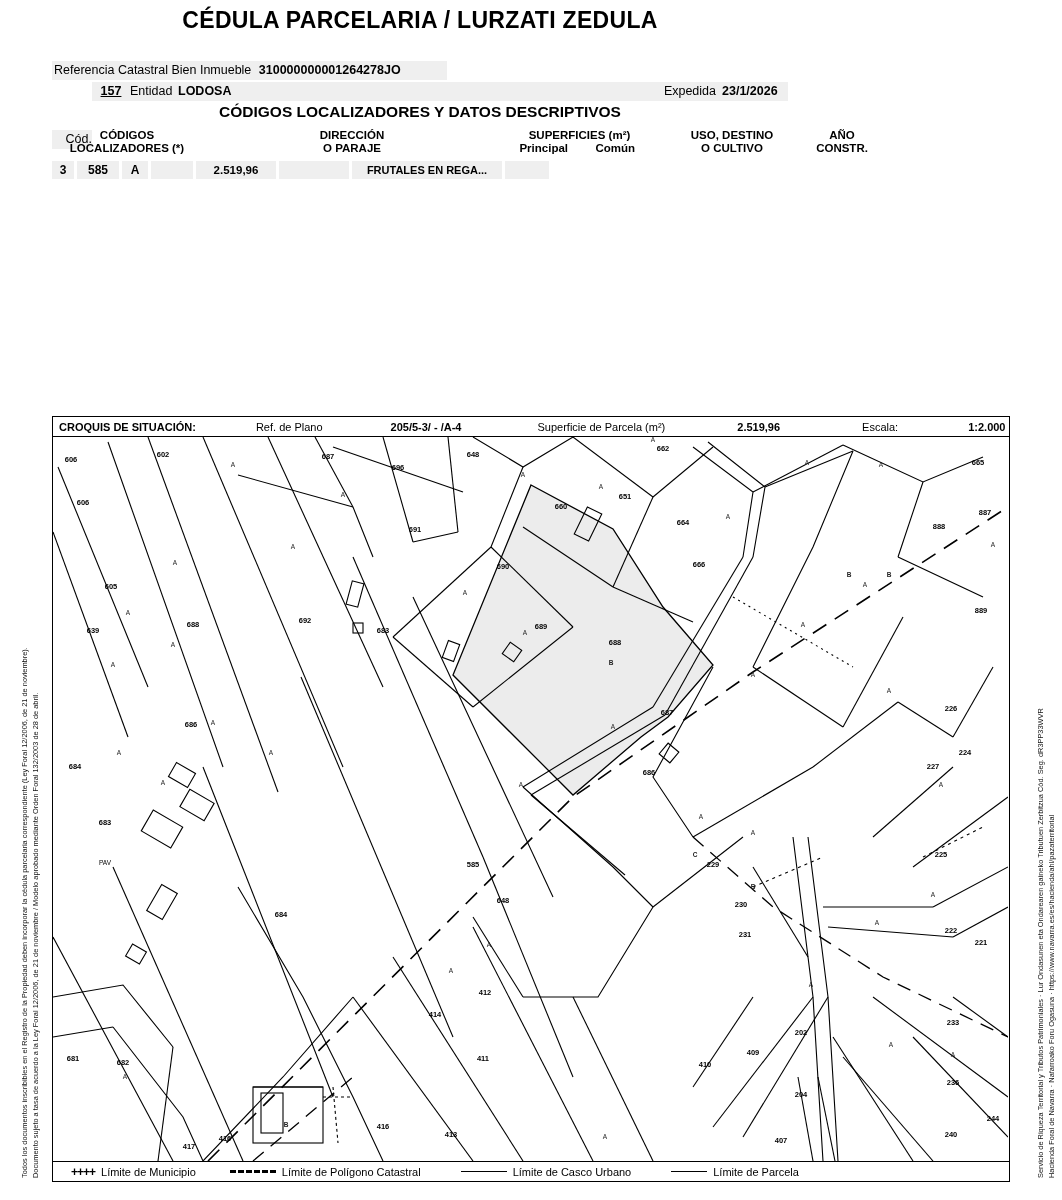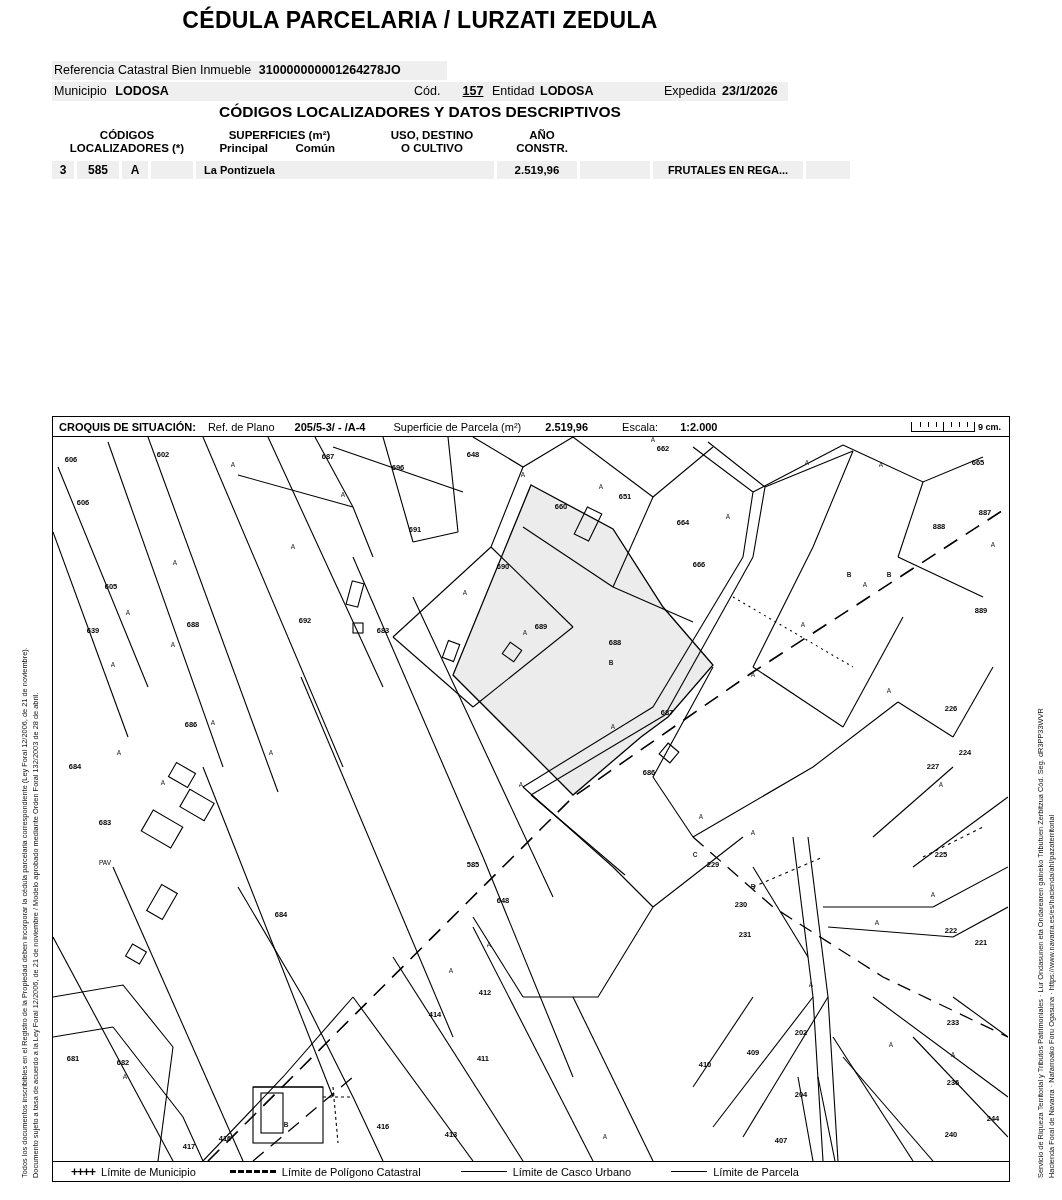--- a/index.html
+++ b/index.html
@@ -94,20 +94,21 @@
     width:958px;height:766px;
     border:1.5px solid #000;
     box-sizing:border-box;
     background:#fff;
   }
   .map-header{
     height:20px;border-bottom:1.5px solid #000;
     display:flex;align-items:center;
     font-size:11px;font-weight:bold;
     box-sizing:border-box;
+    gap:48px;
   }
   .mh{padding:0 6px;white-space:nowrap;}
   .mh.norm{font-weight:normal;}
   .mh-title{font-weight:bold;padding-left:6px;}
   .mh-spacer{flex:1 1 auto;}
   .scalebar{
     display:flex;align-items:flex-end;gap:3px;padding-right:8px;
   }
   .ruler{position:relative;width:62px;height:9px;border-left:1px solid #000;border-right:1px solid #000;border-bottom:1px solid #000;}
   .ruler i{position:absolute;top:0;width:1px;height:5px;background:#000;}
@@ -155,40 +156,40 @@
 
   <div class="ident">
     <div class="ident-row">
       <span class="fld" style="padding-left:2px;">
         <span class="lbl">Referencia Catastral Bien Inmueble</span>
         <span class="bold" style="padding-left:4px;">310000000001264278JO</span>
       </span><span class="r1-pad"></span>
     </div>
 
     <div class="row2">
-      <div class="cell c-muni">
-        <span>Municipio</span>
-        <span class="bold" style="padding-left:5px;">LODOSA</span>
-      </div>
-      <div class="cell c-cod-l" style="text-align:left;">Cód.</div>
+      <div class="cell c-cod-l" style="text-align:right;margin-top:48px;">Cód.</div>
       <div class="cell c-cod-v" style="text-align:center;">157</div>
       <div class="cell c-ent-l">Entidad</div>
       <div class="cell c-ent-v">LODOSA</div>
       <div class="cell c-exp-l">Expedida</div>
       <div class="cell c-exp-v">23/1/2026</div>
     </div>
   </div>
 
   <div class="sec-title">CÓDIGOS LOCALIZADORES Y DATOS DESCRIPTIVOS</div>
 
   <div class="desc">
     <div class="thead">
       <div class="h h-codloc">
         <div>CÓDIGOS</div>
         <div>LOCALIZADORES (*)</div>
+      </div>
+      <div class="h h-dir">
+        <div>DIRECCIÓN</div>
+        <div>O PARAJE</div>
       </div>
       <div class="h h-sup">
         <div class="sup-top">SUPERFICIES (m²)</div>
         <div class="sup-sub">
           <span>Principal</span>
           <span>Común</span>
         </div>
       </div>
       <div class="h h-uso">
         <div>USO, DESTINO</div>
@@ -198,21 +199,20 @@
         <div>AÑO</div>
         <div>CONSTR.</div>
       </div>
     </div>
 
     <div class="trow">
       <div class="c cell-a">3</div>
       <div class="c cell-b">585</div>
       <div class="c cell-c">A</div>
       <div class="c cell-d"></div>
-      <div class="c cell-dir">La Pontizuela</div>
       <div class="c cell-princ">2.519,96</div>
       <div class="c cell-comun"></div>
       <div class="c cell-uso">FRUTALES EN REGA...</div>
       <div class="c cell-anio"></div>
     </div>
   </div>
 
   <div class="mapwrap">
 
     <div class="map-header">

